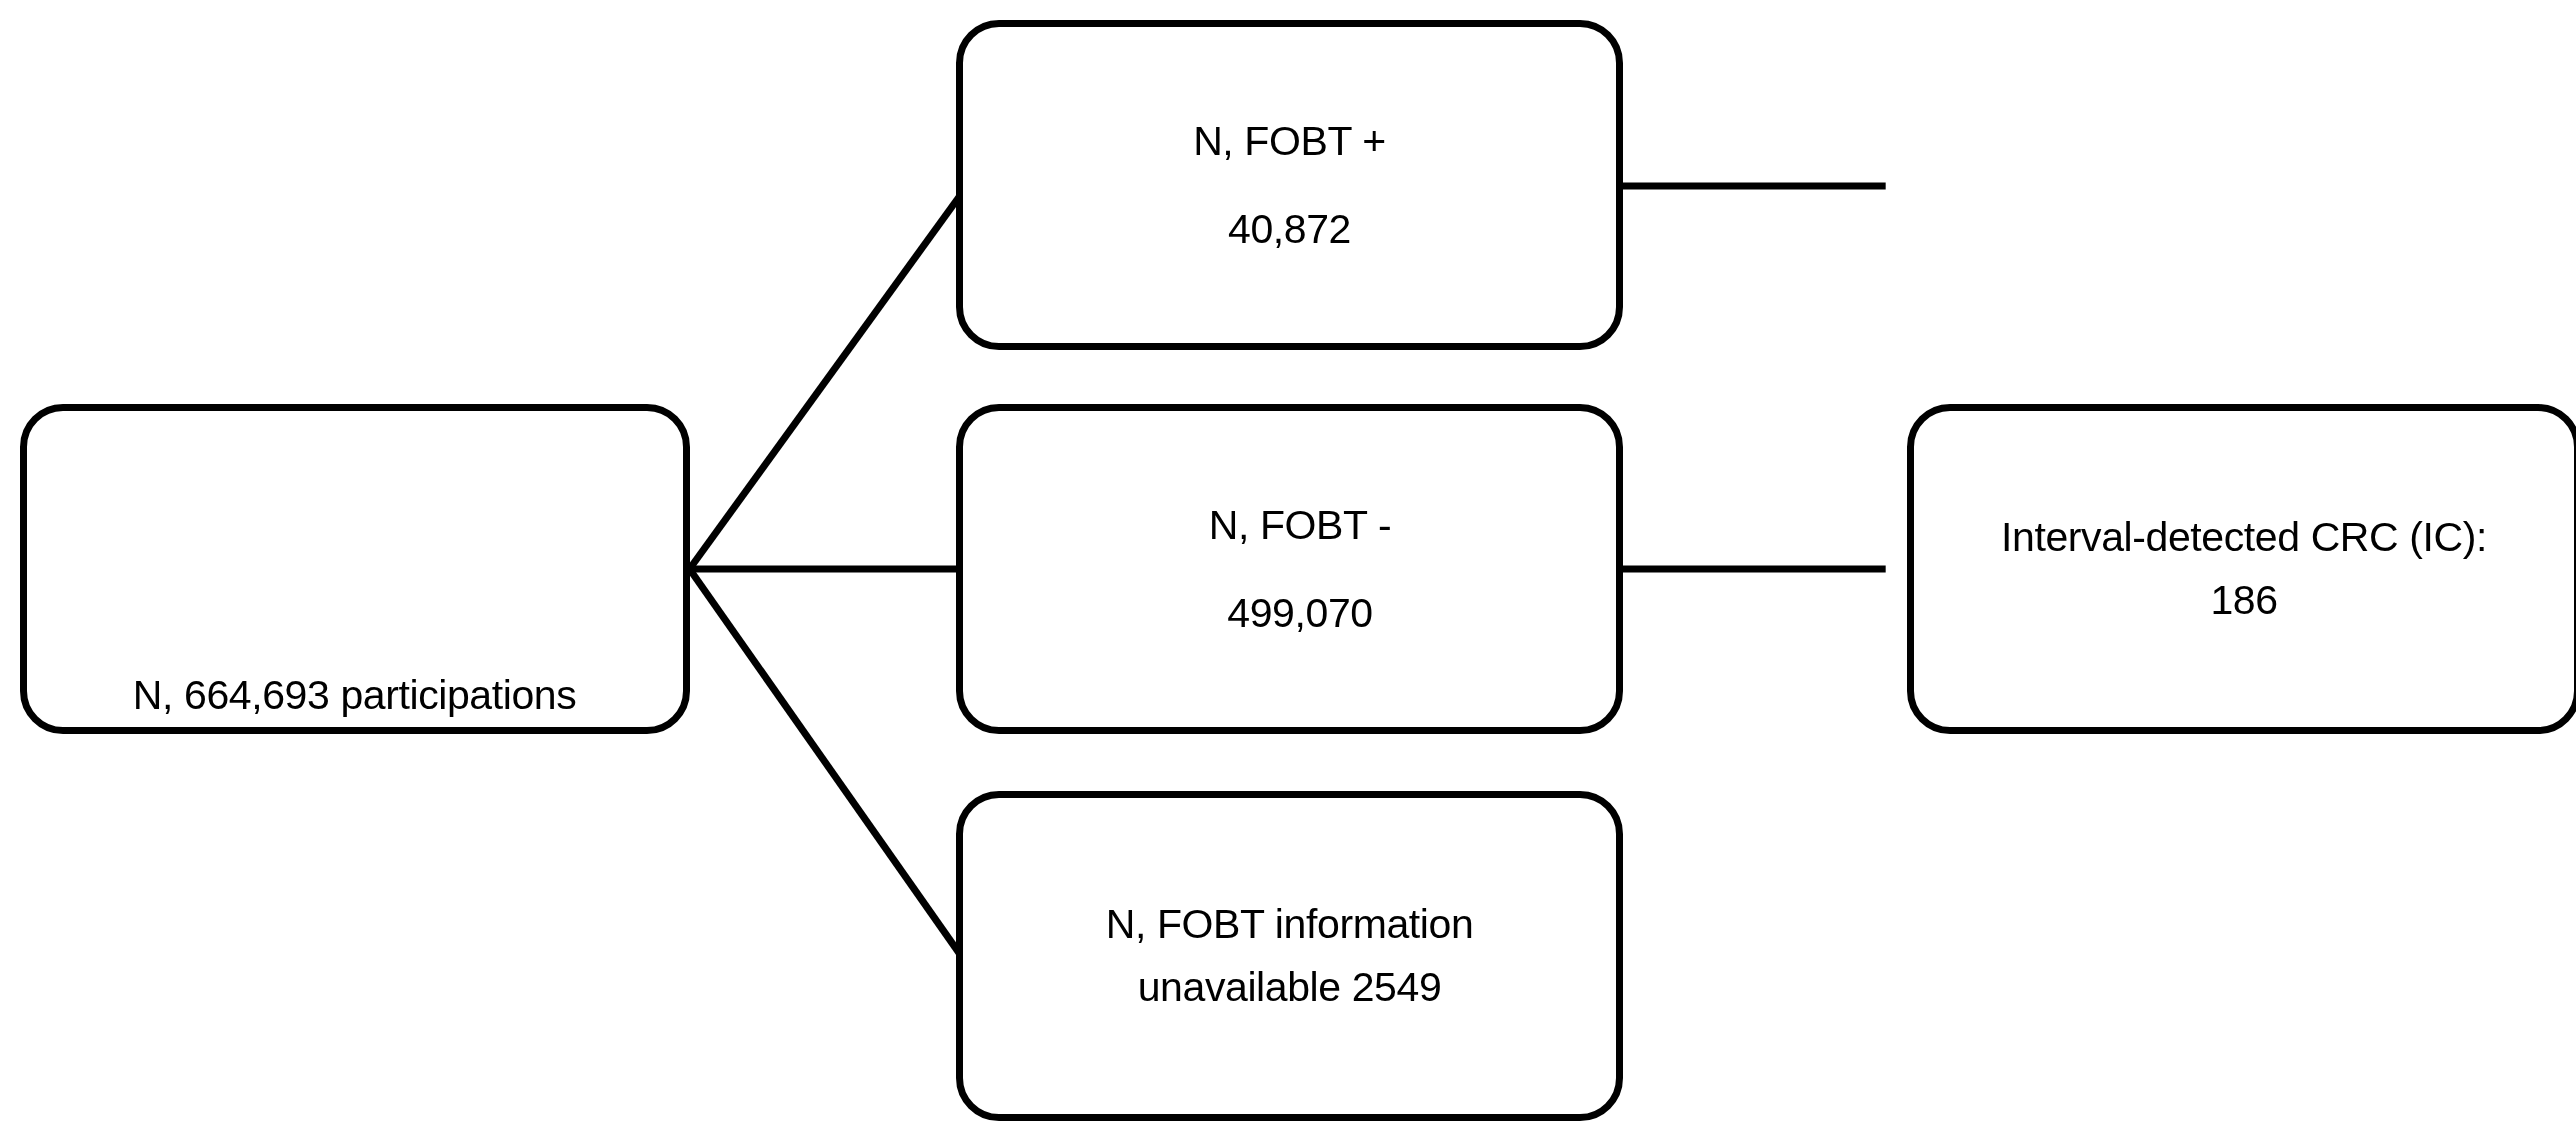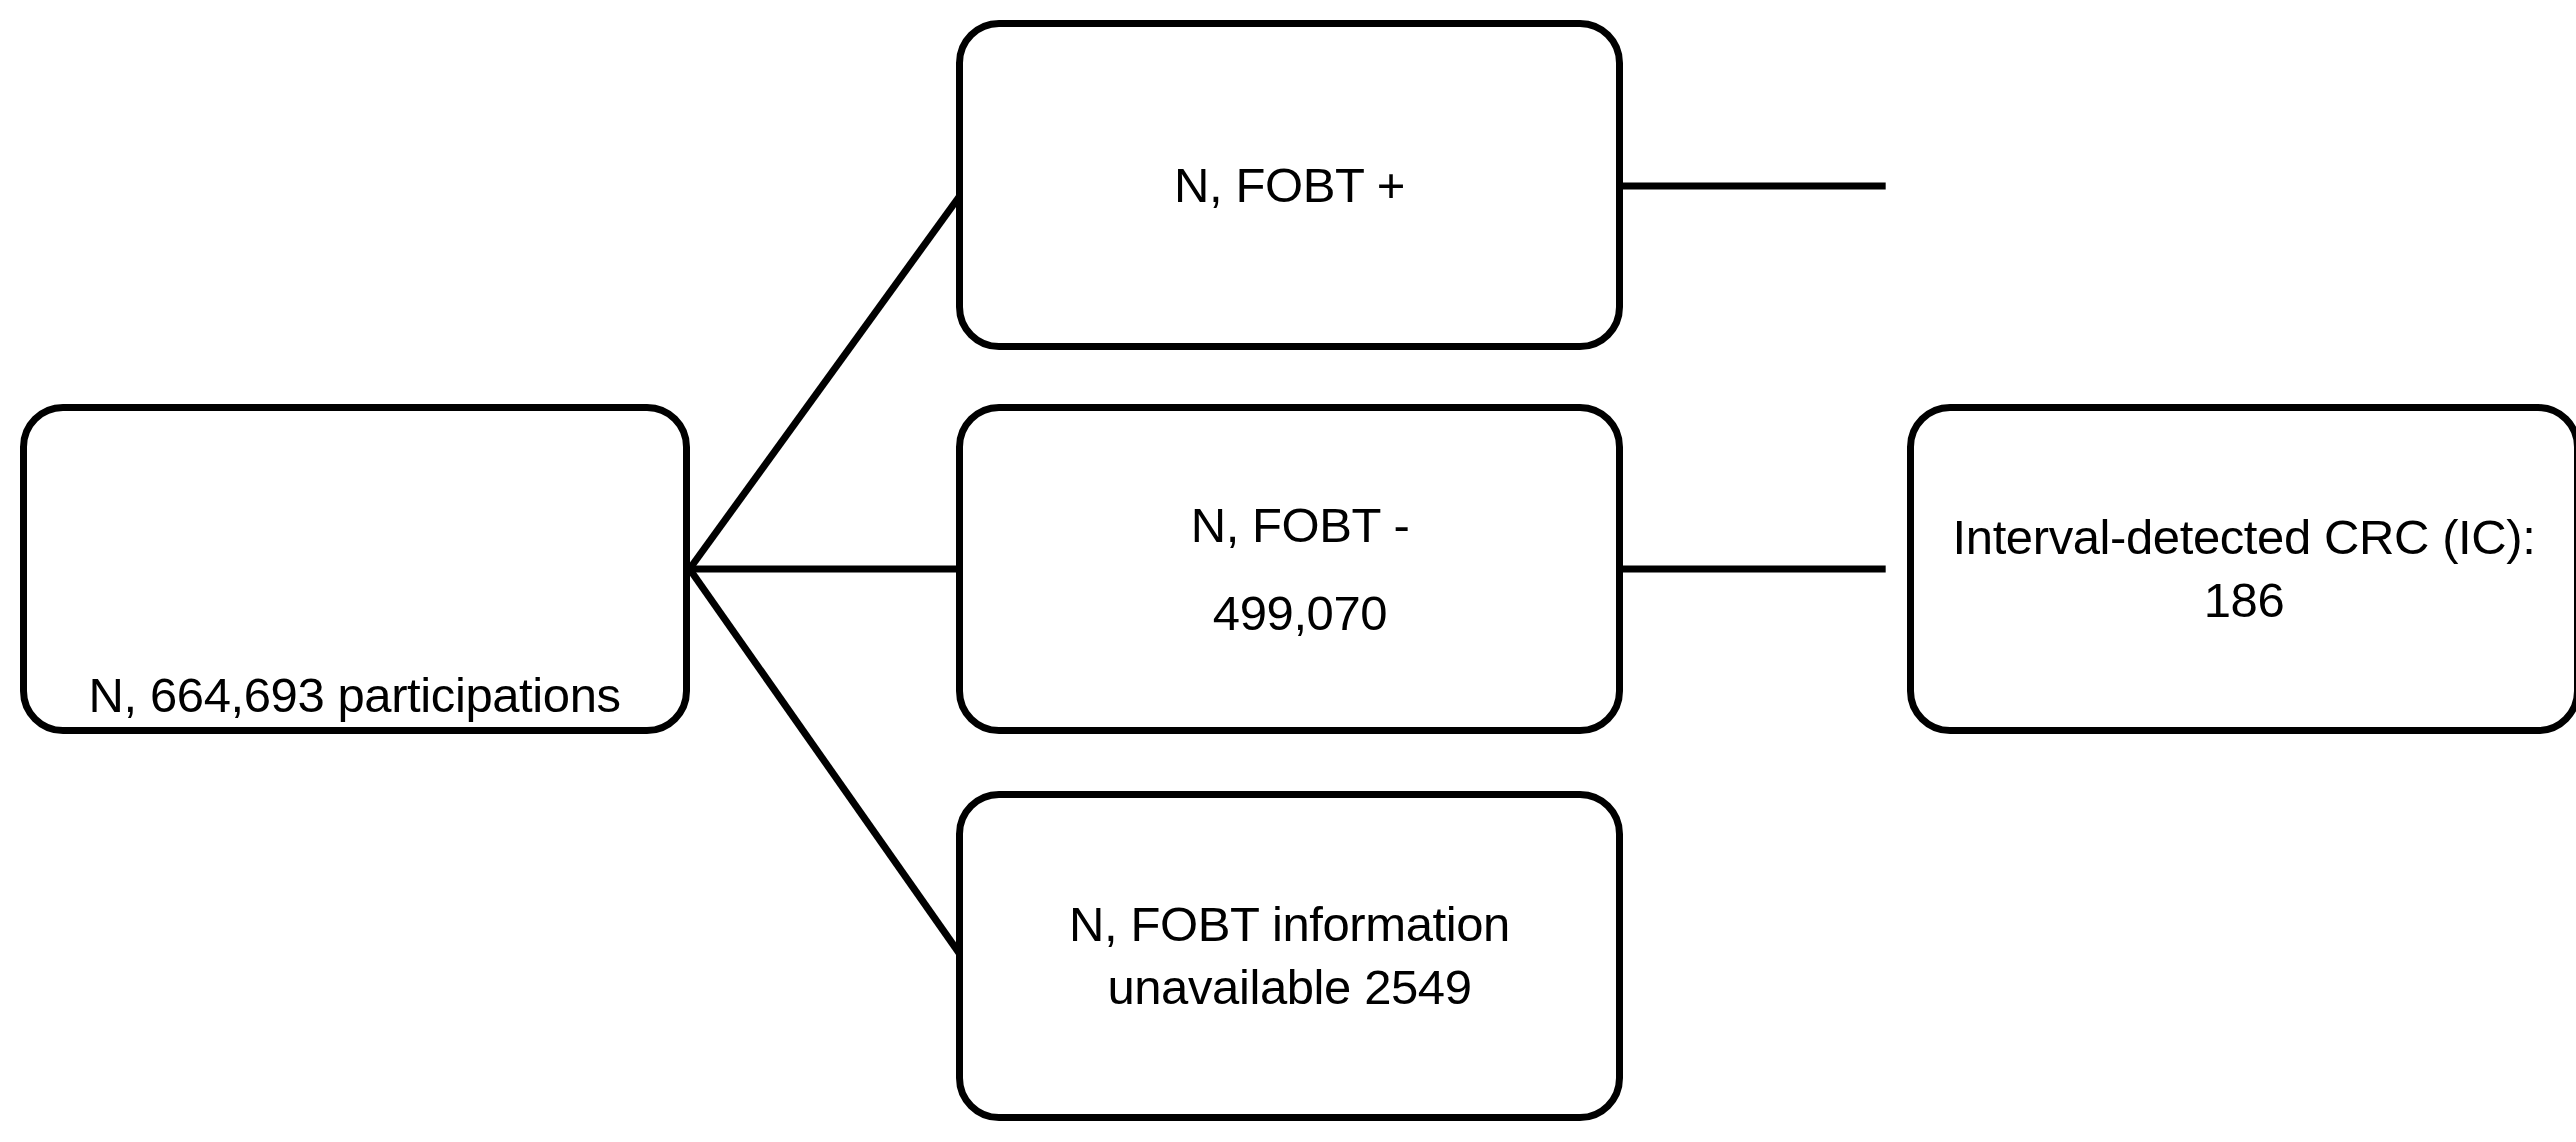--- a/index.html
+++ b/index.html
@@ -26,21 +26,21 @@
     position: absolute;
     box-sizing: border-box;
     border: 7px solid var(--line-color, #000000);
     border-radius: 43px;
     background: var(--bg-color, #ffffff);
     display: flex;
     flex-direction: column;
     align-items: center;
     justify-content: center;
     text-align: center;
-    font-size: 49px;
+    font-size: 41px;
     letter-spacing: -0.4px;
   }
   .node .line {
     line-height: 63px;
     white-space: nowrap;
   }
   .node.spaced .line {
     line-height: 88px;
   }
   
@@ -63,20 +63,21 @@
     <line x1="2063" y1="237" x2="2402" y2="237" stroke="#000000" stroke-width="9"></line>
     <line x1="2063" y1="725" x2="2402" y2="725" stroke="#000000" stroke-width="9"></line>
   </svg>
 
   <div class="node" id="node-participations">
     <div class="line">N, 664,693 participations</div>
   </div>
 
   <div class="node spaced" id="node-fobt-positive">
     <div class="line">N, FOBT +</div>
+    <div class="line">40,872</div>
   </div>
 
   <div class="node spaced" id="node-fobt-negative">
     <div class="line">N, FOBT -</div>
     <div class="line">499,070</div>
   </div>
 
   <div class="node" id="node-fobt-unavailable">
     <div class="line">N, FOBT information</div>
     <div class="line">unavailable 2549</div>

